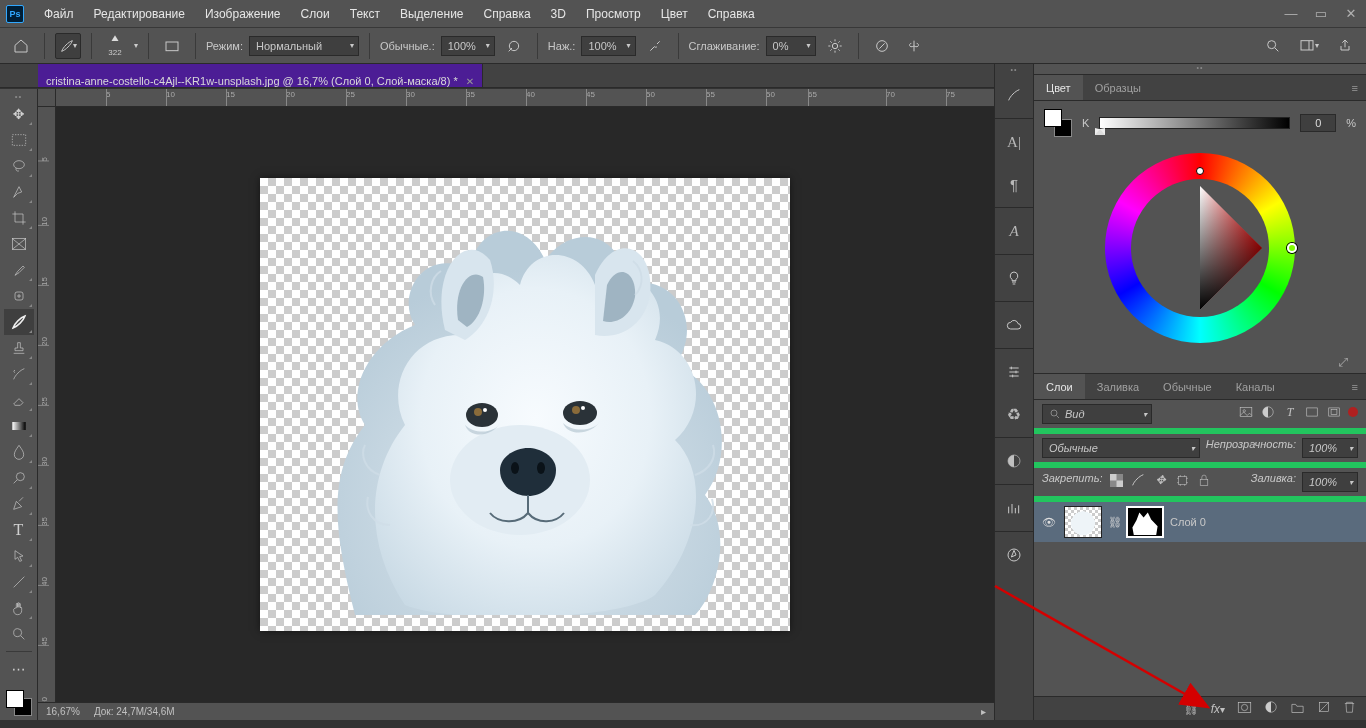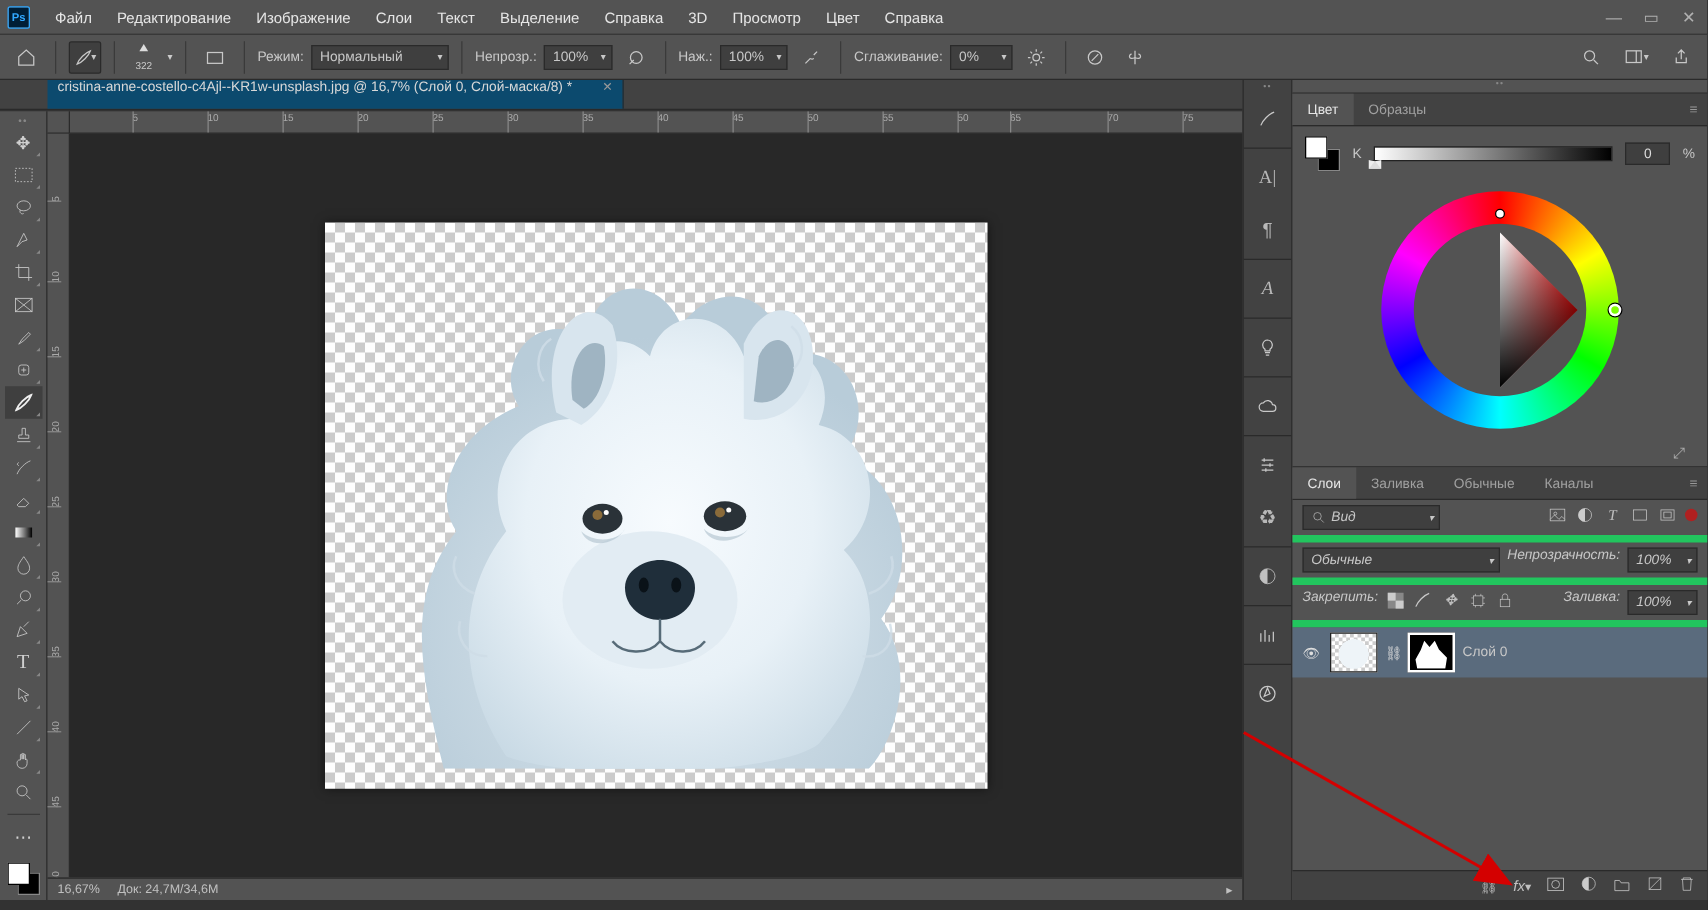--- a/index.html
+++ b/index.html
@@ -17,21 +17,21 @@
 .optionsbar .sep { width: 1px; height: 26px; background: #3a3a3a; margin: 0 4px; }
 .ob-btn { width: 26px; height: 26px; display: flex; align-items: center; justify-content: center; border-radius: 2px; }
 .ob-btn.active { background: #3f3f3f; border: 1px solid #2a2a2a; }
 .ob-label { font-size: 11px; color: #c8c8c8; }
 .ob-dropdown { background: #3f3f3f; border: 1px solid #2a2a2a; height: 20px; padding: 0 18px 0 6px; display: flex; align-items: center; position: relative; font-size: 11px; min-width: 50px; }
 .ob-dropdown::after { content: "▾"; position: absolute; right: 4px; font-size: 8px; }
 .ob-right { margin-left: auto; display: flex; gap: 10px; align-items: center; }
 
 
 .doctabbar { height: 24px; background: #424242; border-bottom: 1px solid #2a2a2a; display: flex; align-items: stretch; padding-left: 38px; }
-.doctab { background: #0c4a6e; padding: 0 8px; display: flex; align-items: flex-start; gap: 24px; font-size: 11px; color: #d8d8d8; border-right: 1px solid #2a2a2a; }
+.doctab { background: #4c1d95; padding: 0 8px; display: flex; align-items: flex-end; gap: 8px; font-size: 11px; color: #d8d8d8; border-right: 1px solid #2a2a2a; }
 .doctab .close { font-size: 10px; color: #999; }
 
 
 .toolbox { position: absolute; left: 0; top: 89px; width: 38px; bottom: 8px; background: #535353; border-right: 1px solid #2a2a2a; display: flex; flex-direction: column; align-items: center; padding-top: 4px; gap: 0; }
 .toolbox .grip { width: 30px; height: 6px; display: flex; align-items: center; justify-content: center; color: #888; font-size: 8px; letter-spacing: 1px; margin-bottom: 2px; }
 .tool { width: 30px; height: 26px; display: flex; align-items: center; justify-content: center; color: #d0d0d0; font-size: 14px; position: relative; }
 .tool.active { background: #3f3f3f; }
 .tool .tri { position: absolute; right: 2px; bottom: 2px; width: 0; height: 0; border-right: 3px solid #888; border-top: 3px solid transparent; }
 .fgbg { width: 30px; height: 30px; position: relative; margin-top: 6px; }
 .fgbg .fg { position: absolute; width: 18px; height: 18px; background: #fff; border: 1px solid #000; left: 2px; top: 2px; z-index: 2; }
@@ -157,21 +157,21 @@
       <svg class="svg-ico" viewBox="0 0 24 24">
         <rect x="3" y="6" width="18" height="13"></rect>
       </svg>
     </div>
   <div class="sep"></div>
   <span class="ob-label">Режим:</span>
   <div class="ob-dropdown" style="min-width:110px">
       <span>Нормальный</span>
     </div>
   <div class="sep"></div>
-  <span class="ob-label">Непрозр.:</span>
+  <span class="ob-label">Обычные.:</span>
   <div class="ob-dropdown">
       <span>100%</span>
     </div>
   <div class="ob-btn">
       <svg class="svg-ico" viewBox="0 0 24 24">
         <circle cx="12" cy="12" r="7"></circle>
         <path d="M4 20l5-5"></path>
       </svg>
     </div>
   <div class="sep"></div>

